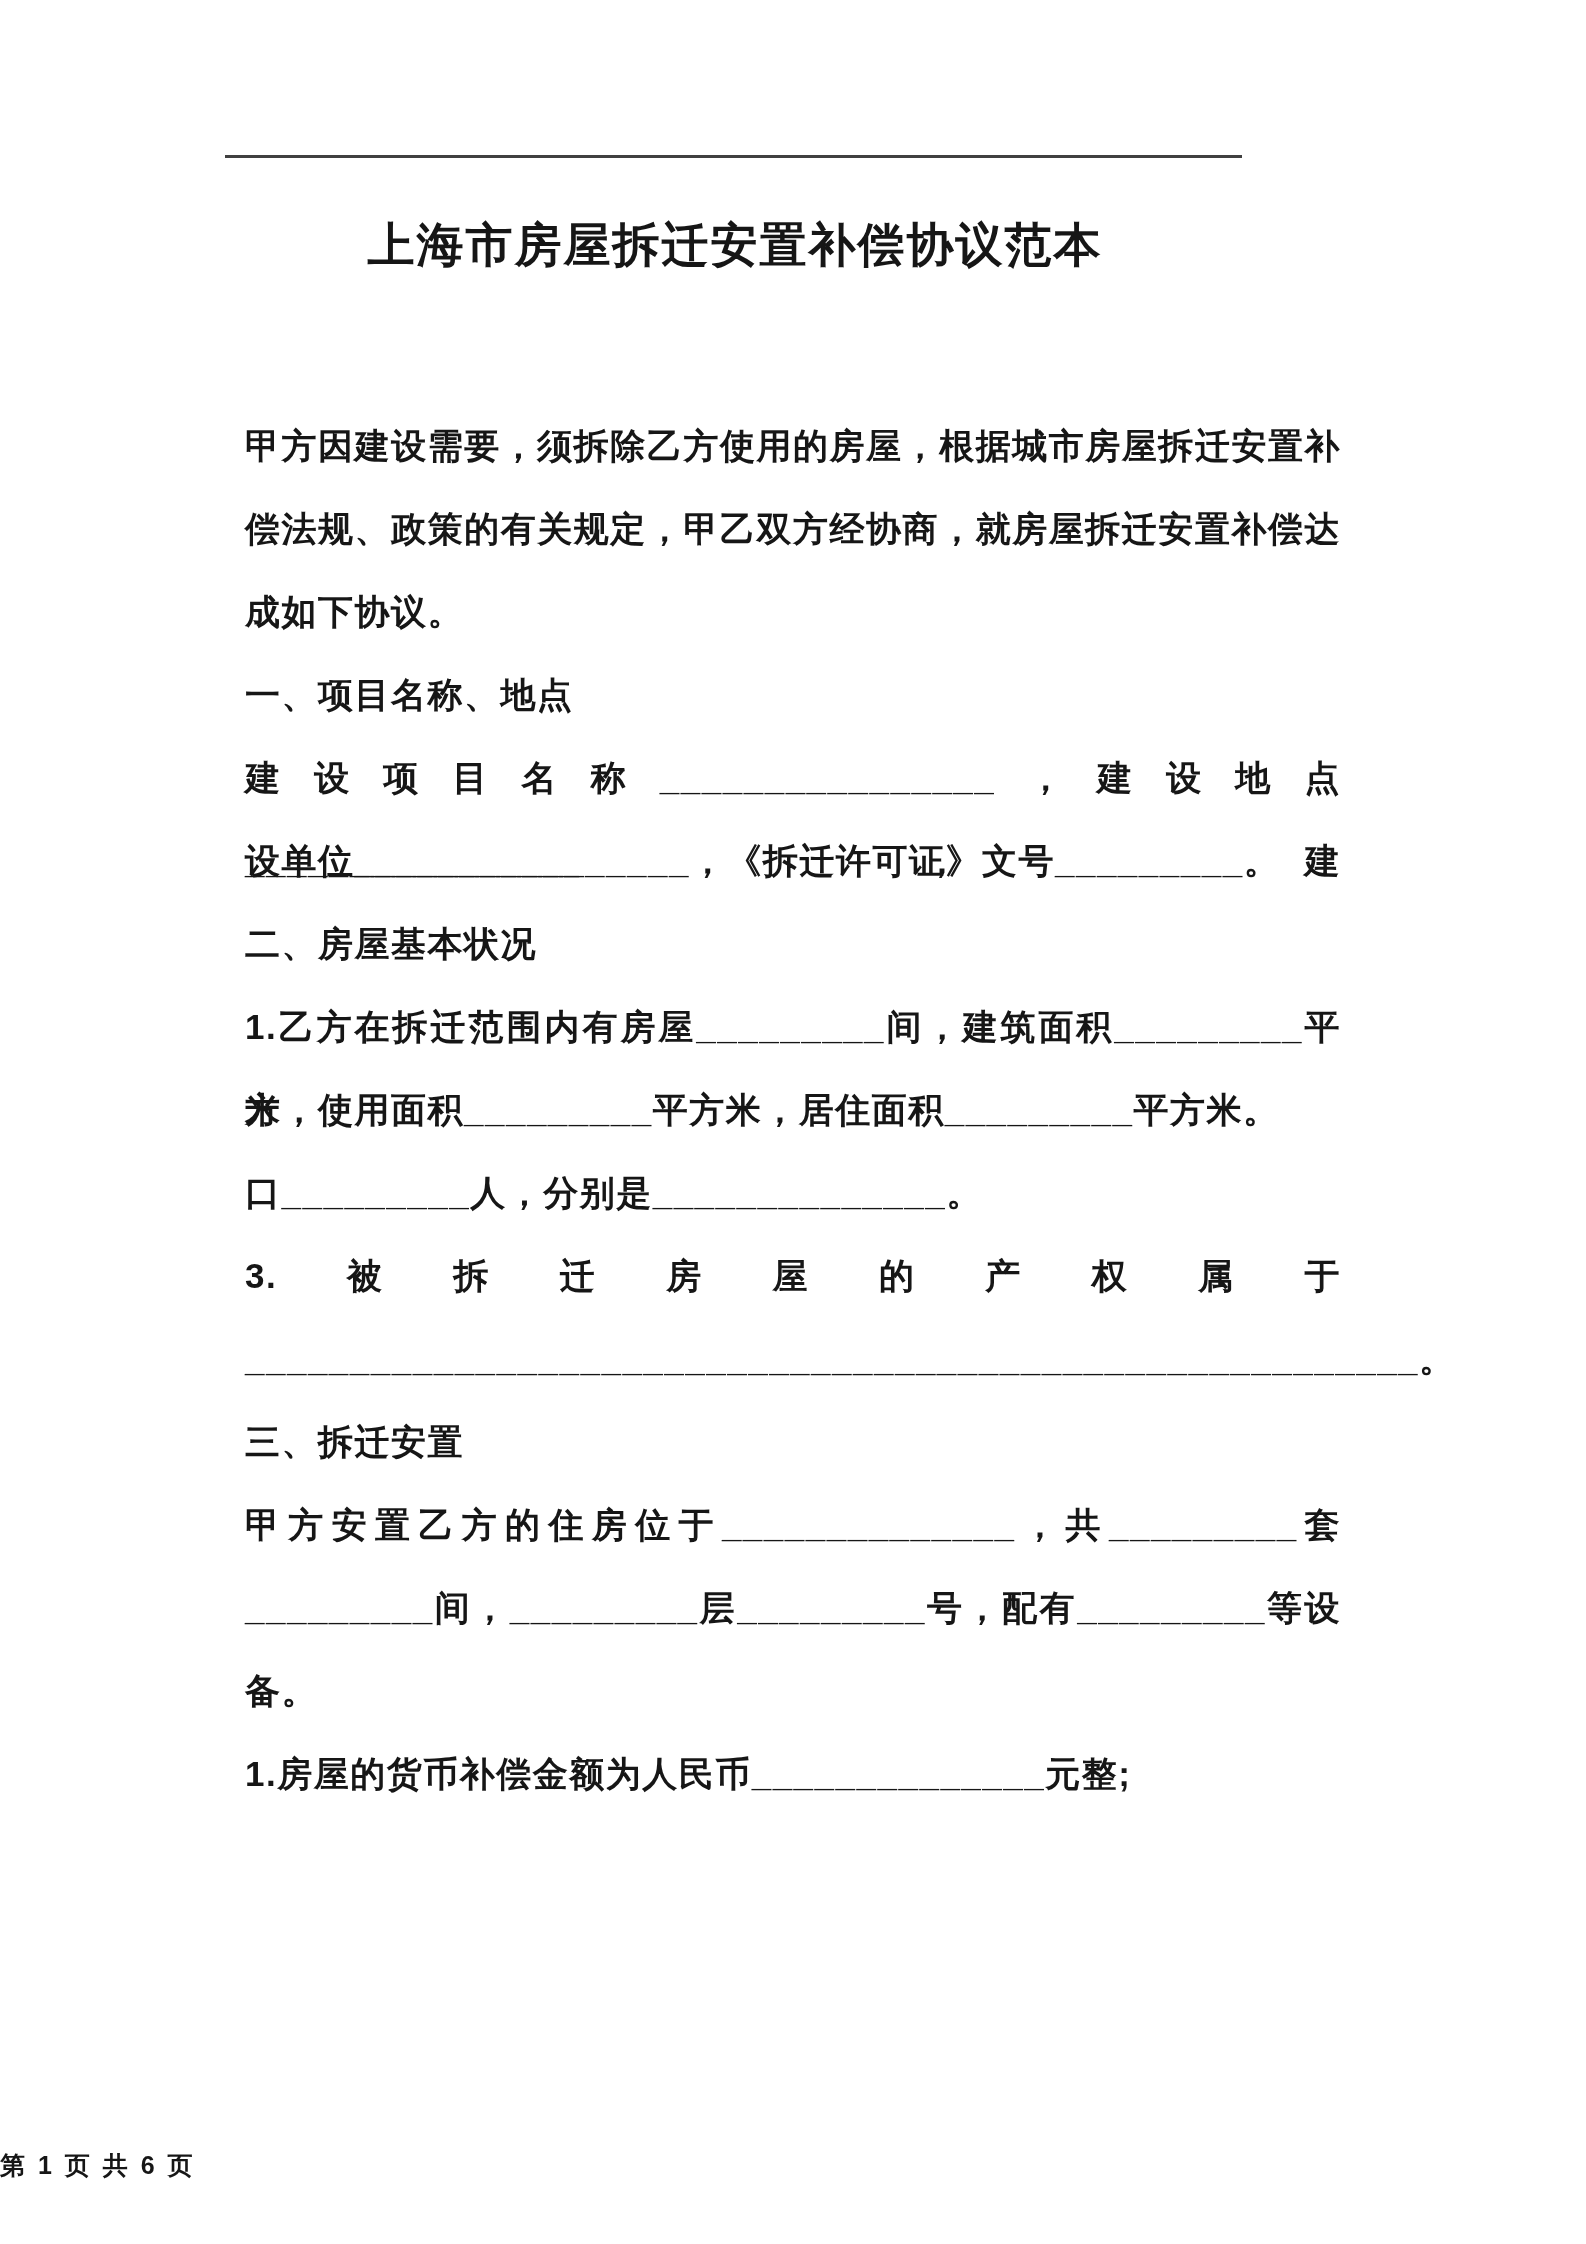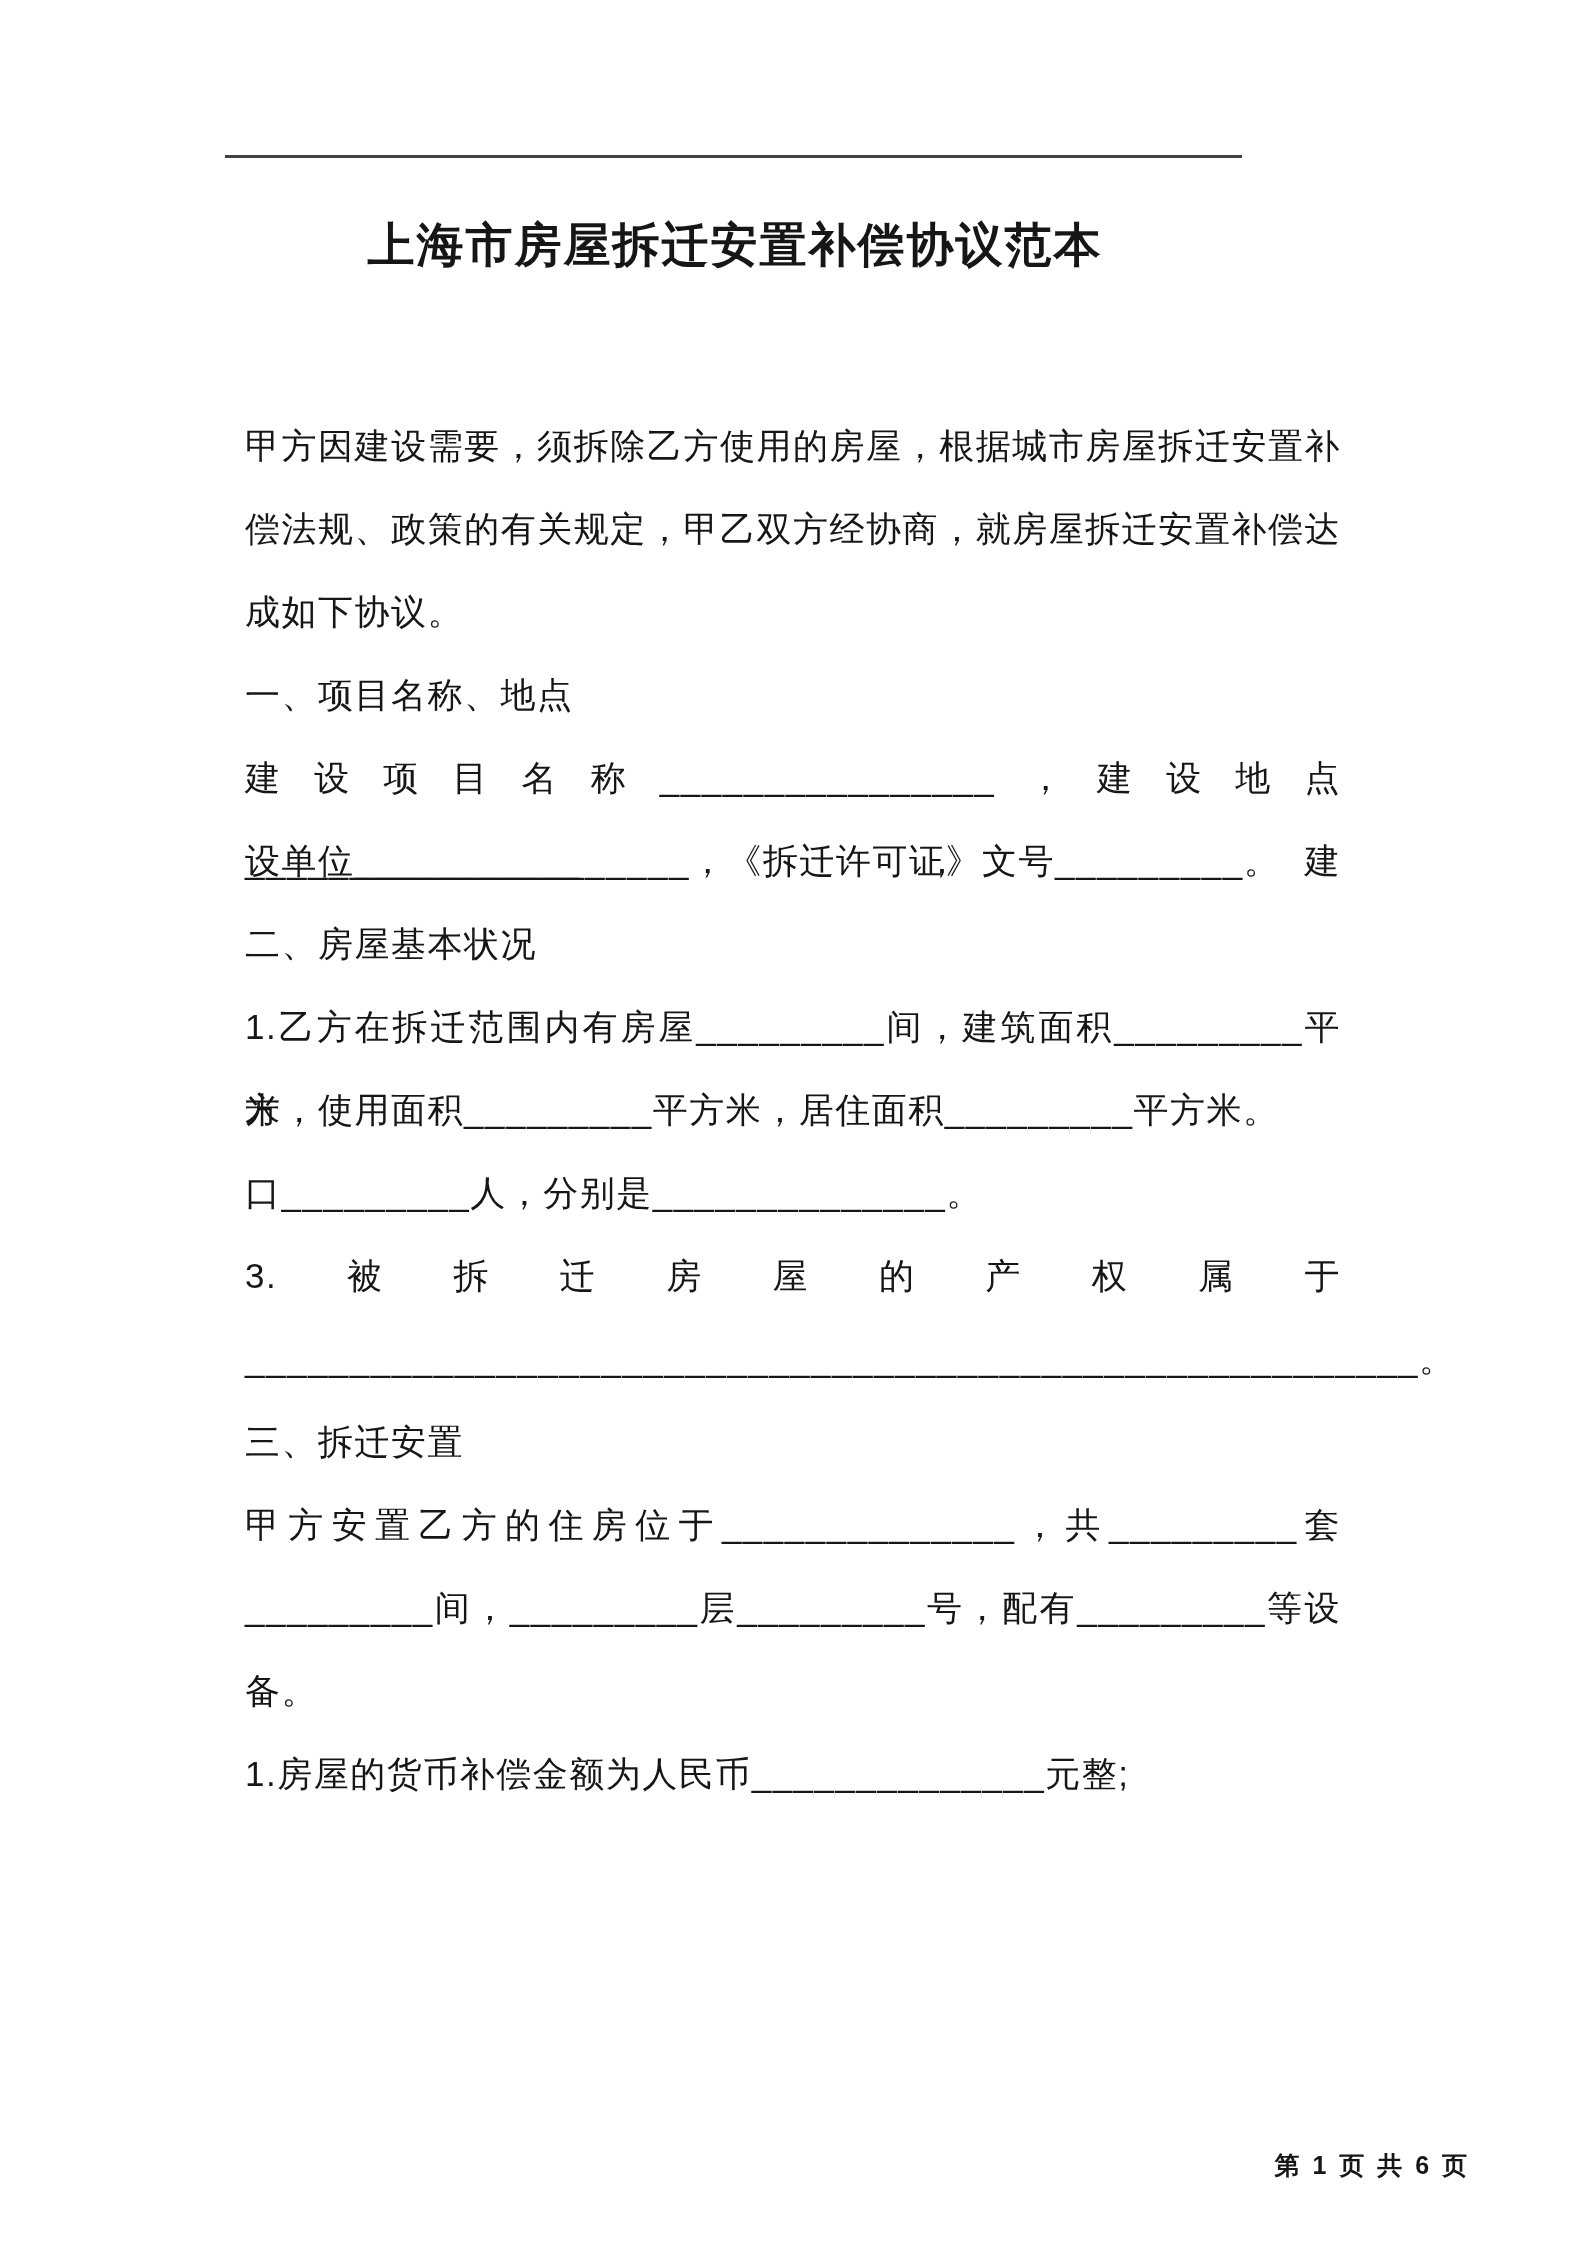--- a/index.html
+++ b/index.html
@@ -39,36 +39,36 @@
   .doc-body {
     position: absolute;
     top: 404px;
     left: 245px;
     width: 1096px;
   }
   .line {
     height: 83px;
     line-height: 83px;
     font-size: 35px;
-    font-weight: 400;
+    font-weight: 700;
     letter-spacing: 1.5px;
     white-space: nowrap;
     color: #161616;
   }
   .line.j {
     white-space: normal;
     text-align: justify;
     text-align-last: justify;
   }
   .page-footer {
     position: absolute;
     bottom: 62px;
     left: 0;
     width: 100%;
-    text-align: right;
+    text-align: left;
     font-size: 25px;
     font-weight: 700;
     letter-spacing: 3px;
     color: #161616;
   }
 </style>
 </head>
 <body>
 
 <div class="page">

